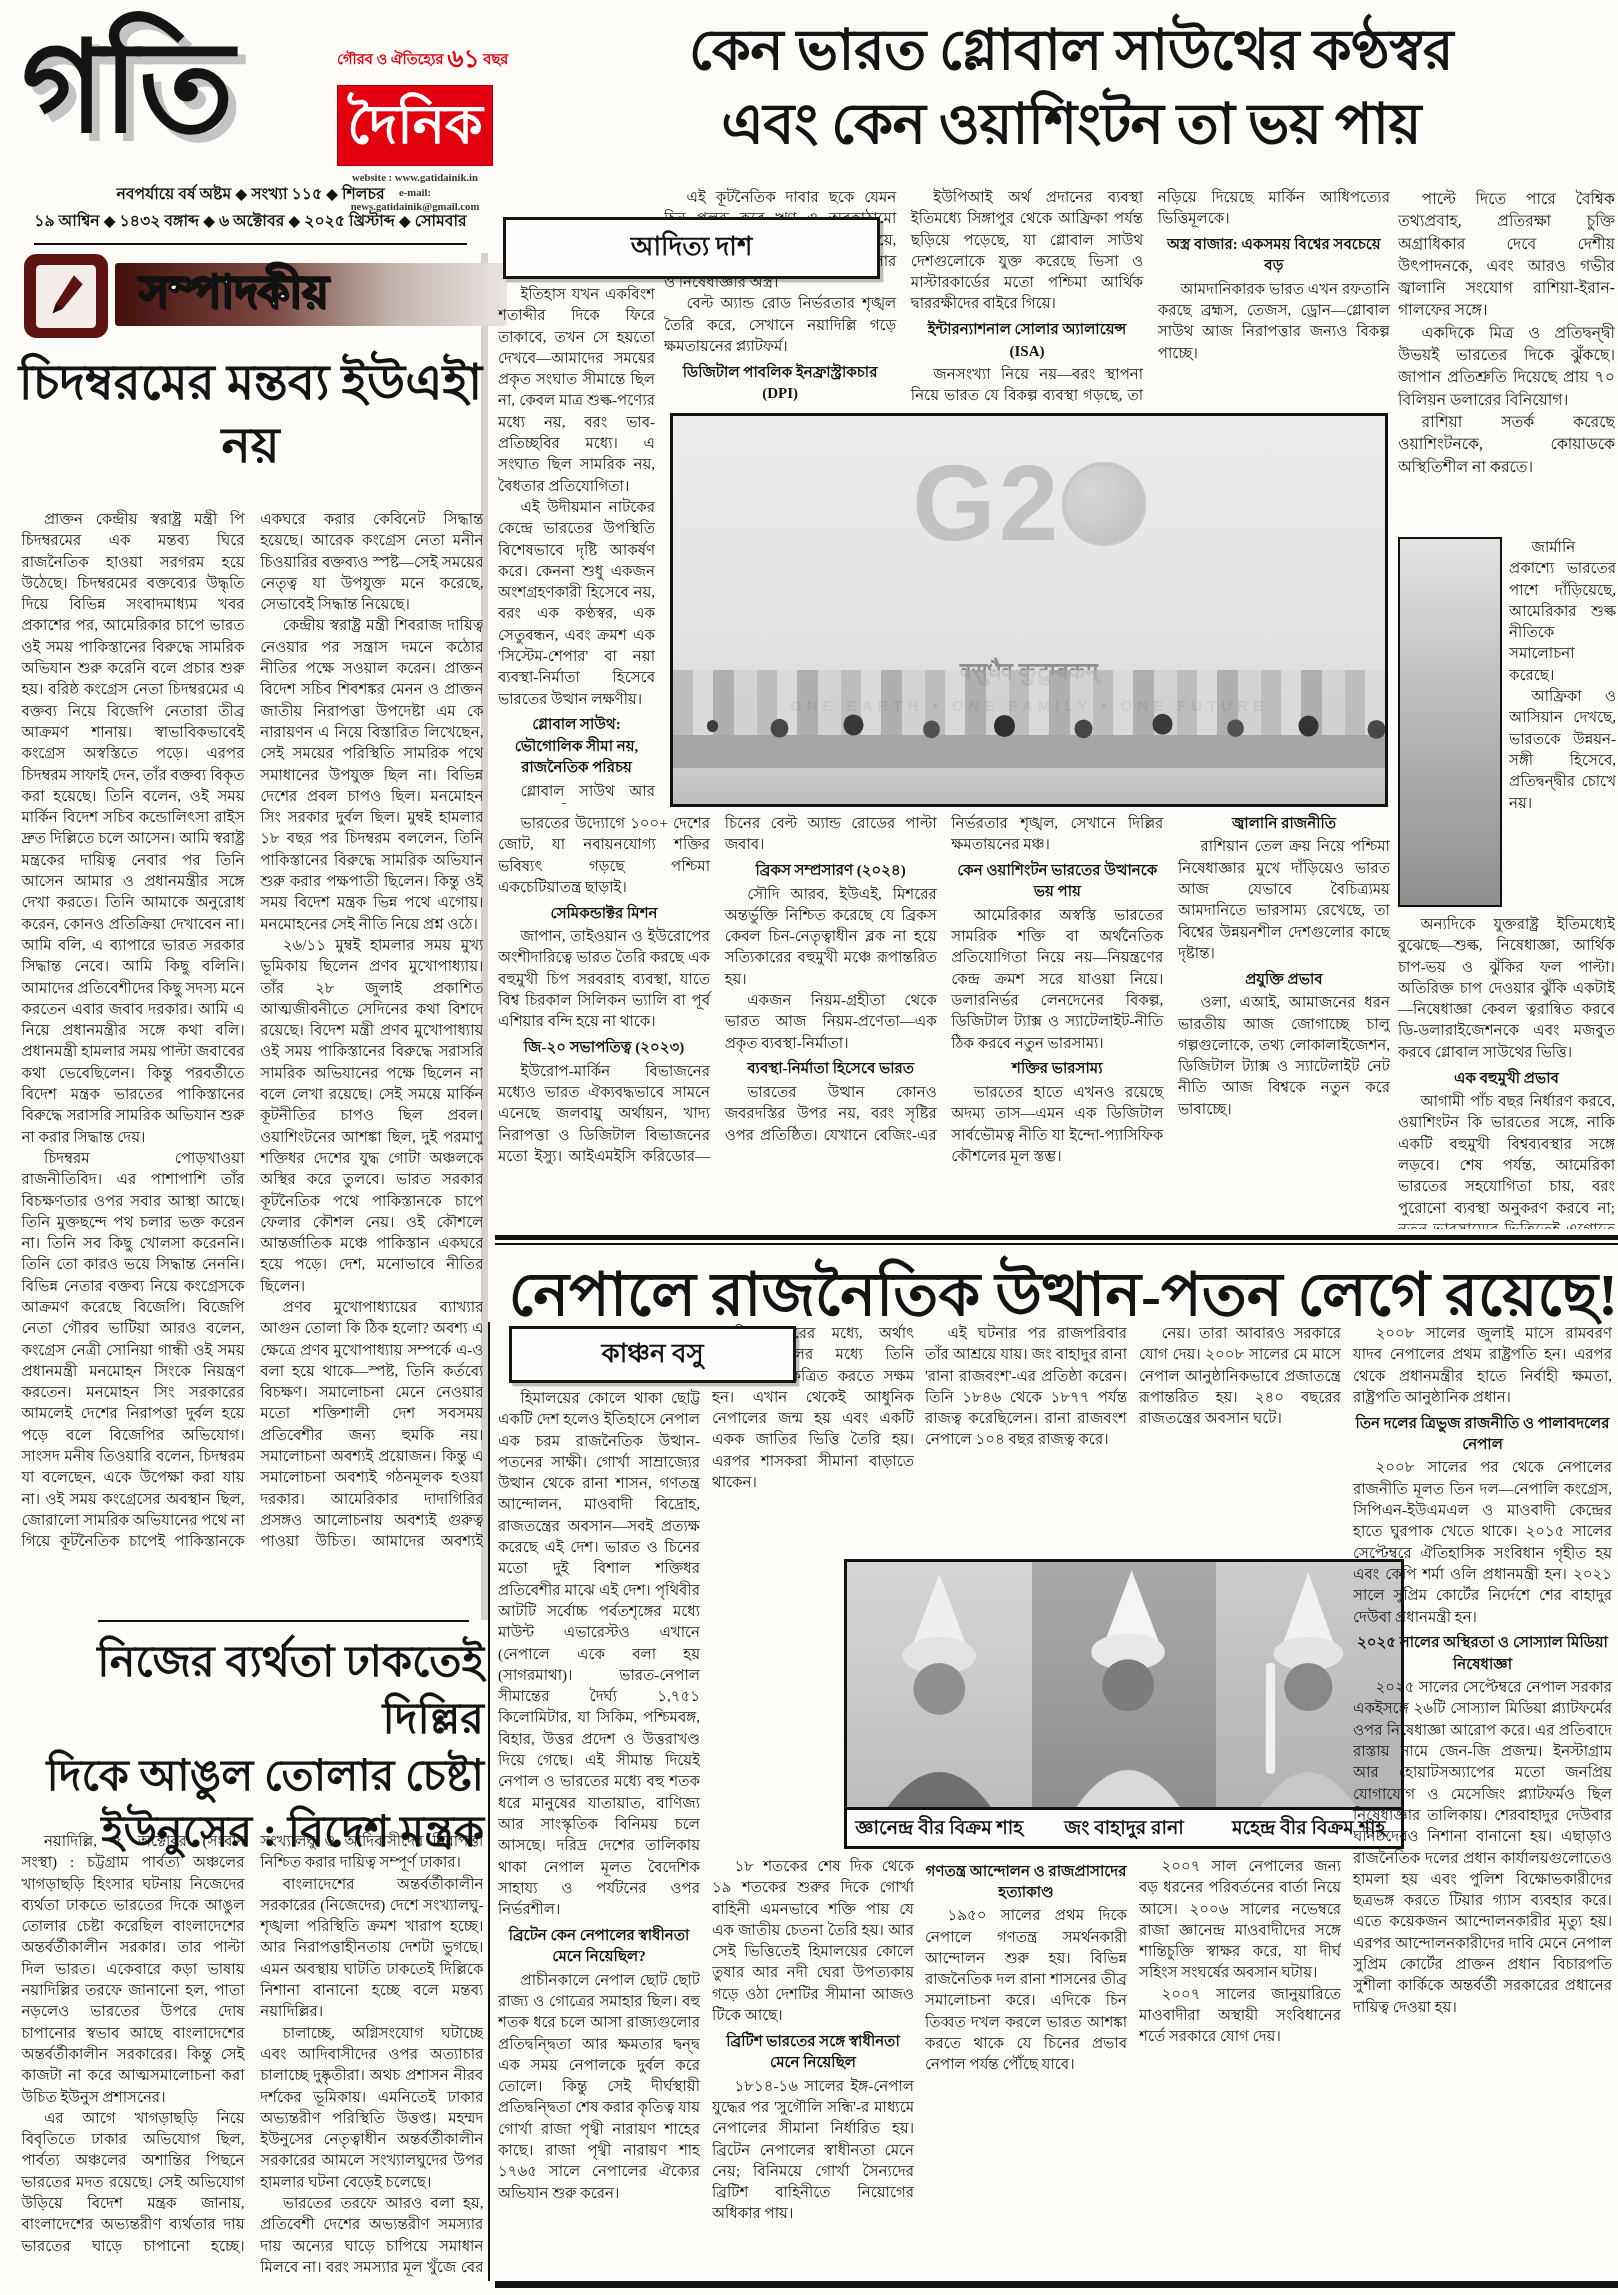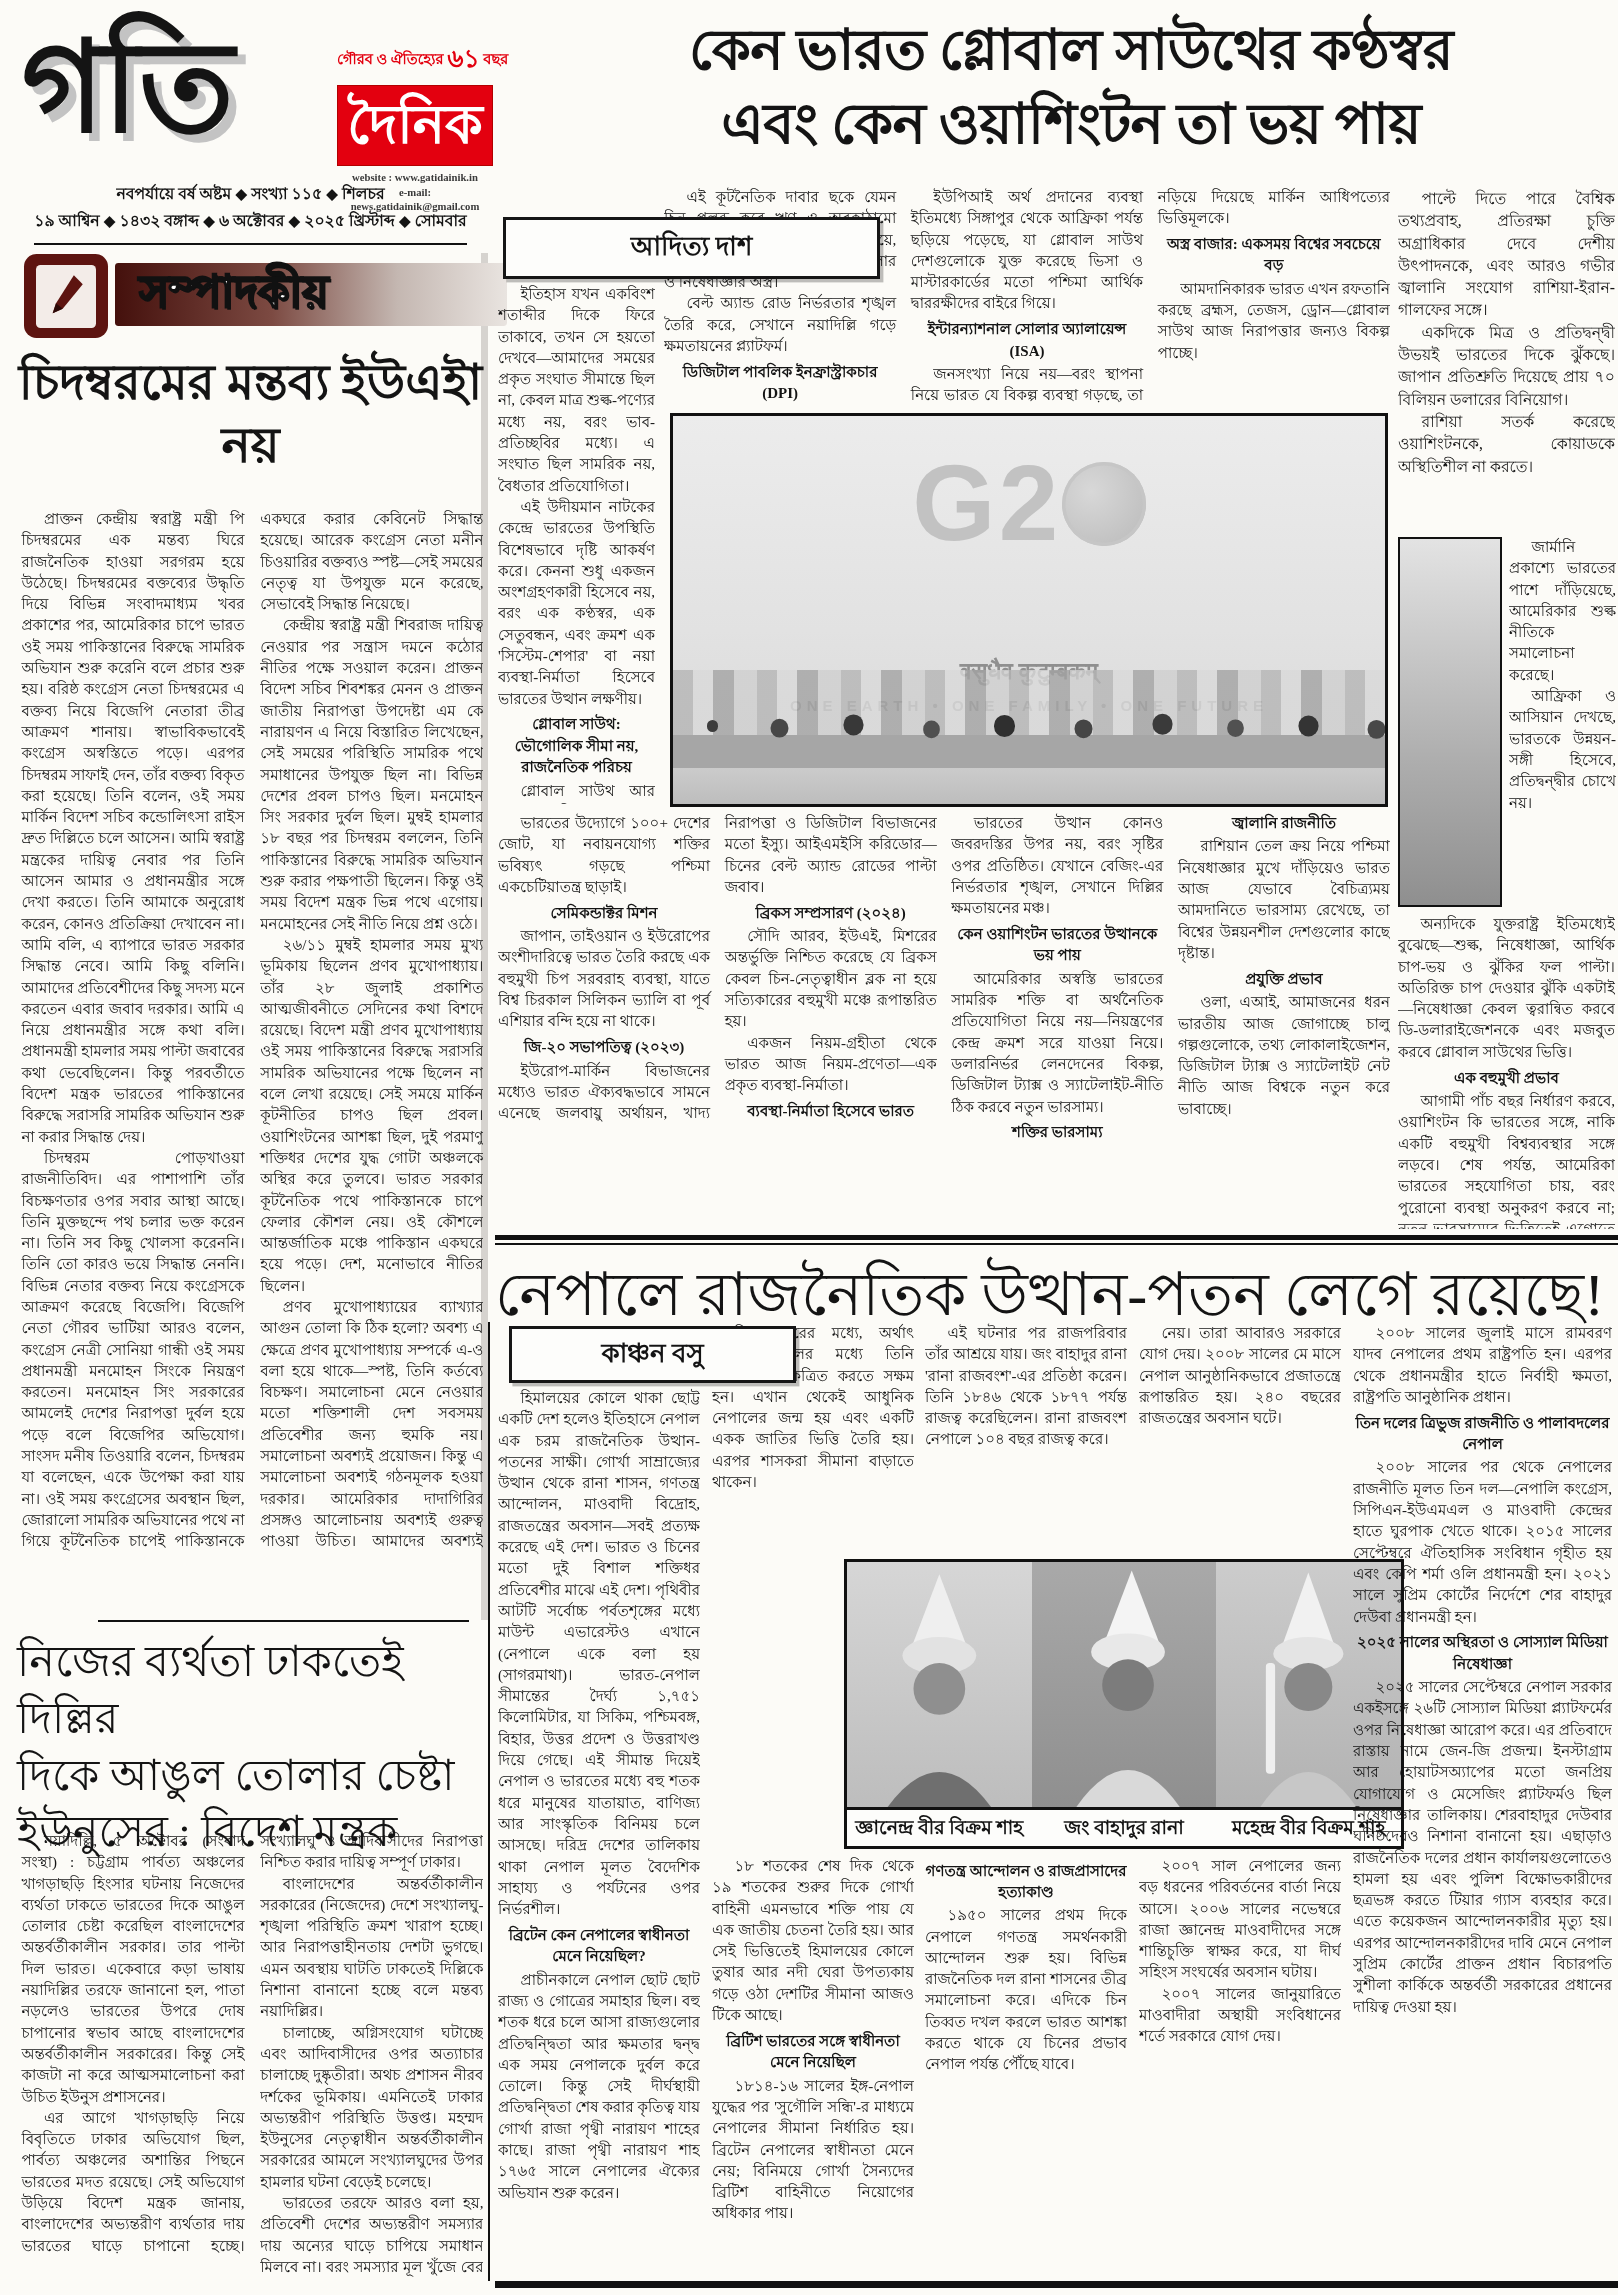--- a/index.html
+++ b/index.html
@@ -36,21 +36,21 @@
   .flow .fh{font-weight:bold;text-align:center;text-indent:0;margin:4.5px 0 2.2px 0;}
   .cols2{column-count:2;column-gap:15.7px;}
   .cols3{column-count:3;column-gap:14.6px;}
   .cols4{column-count:4;column-gap:14.6px;}
   .byline-box{border:3.4px solid #161616;background:#fdfdfb;display:flex;align-items:center;
         justify-content:center;font-size:26px;font-weight:700;
         box-shadow:3.4px 3.4px 0 rgba(0,0,0,.25);z-index:5;}
   .rule-h{background:#111;}
   .rule-v{background:#d6d3cf;}
   .rule-vb{background:#111;}
-  .sec-headline{font-weight:400;text-align:left;}
+  .sec-headline{font-weight:700;text-align:right;}
   
   .g20photo{border:3.4px solid #111;background:linear-gradient(180deg,#ececec 0%,#e2e2e2 55%,#d7d7d7 100%);
         overflow:hidden;}
   .g20logo{position:absolute;top:25px;left:0;right:0;text-align:center;color:#c2c2c2;
         font-size:107px;font-weight:800;font-family:"Liberation Sans",sans-serif;letter-spacing:3.4px;}
   .globe{display:inline-block;width:84px;height:84px;border-radius:50%;vertical-align:-5.6px;
         background:radial-gradient(circle at 35% 35%,#d8d8d8,#b9b9b9);
         box-shadow:inset 0 0 0 3.4px #c6c6c6;}
   .motto-hi{position:absolute;top:242px;left:0;right:0;text-align:center;color:#8f8f8f;
         font-size:23.6px;font-weight:bold;}
@@ -202,20 +202,21 @@
       <div class="fh">জি-২০ সভাপতিত্ব (২০২৩)</div>
       <p class="fp">ইউরোপ-মার্কিন বিভাজনের মধ্যেও ভারত ঐক্যবদ্ধভাবে সামনে এনেছে জলবায়ু অর্থায়ন, খাদ্য নিরাপত্তা ও ডিজিটাল বিভাজনের মতো ইস্যু। আইএমইসি করিডোর—চিনের বেল্ট অ্যান্ড রোডের পাল্টা জবাব।</p>
       <div class="fh">ব্রিকস সম্প্রসারণ (২০২৪)</div>
       <p class="fp">সৌদি আরব, ইউএই, মিশরের অন্তর্ভুক্তি নিশ্চিত করেছে যে ব্রিকস কেবল চিন-নেতৃত্বাধীন ব্লক না হয়ে সত্যিকারের বহুমুখী মঞ্চে রূপান্তরিত হয়।</p>
       <p class="fp">একজন নিয়ম-গ্রহীতা থেকে ভারত আজ নিয়ম-প্রণেতা—এক প্রকৃত ব্যবস্থা-নির্মাতা।</p>
       <div class="fh">ব্যবস্থা-নির্মাতা হিসেবে ভারত</div>
       <p class="fp">ভারতের উত্থান কোনও জবরদস্তির উপর নয়, বরং সৃষ্টির ওপর প্রতিষ্ঠিত। যেখানে বেজিং-এর নির্ভরতার শৃঙ্খল, সেখানে দিল্লির ক্ষমতায়নের মঞ্চ।</p>
       <div class="fh">কেন ওয়াশিংটন ভারতের উত্থানকে ভয় পায়</div>
       <p class="fp">আমেরিকার অস্বস্তি ভারতের সামরিক শক্তি বা অর্থনৈতিক প্রতিযোগিতা নিয়ে নয়—নিয়ন্ত্রণের কেন্দ্র ক্রমশ সরে যাওয়া নিয়ে। ডলারনির্ভর লেনদেনের বিকল্প, ডিজিটাল ট্যাক্স ও স্যাটেলাইট-নীতি ঠিক করবে নতুন ভারসাম্য।</p>
       <div class="fh">শক্তির ভারসাম্য</div>
+      <p class="fp">ভারতের হাতে এখনও রয়েছে অদম্য তাস—এমন এক ডিজিটাল সার্বভৌমত্ব নীতি যা ইন্দো-প্যাসিফিক কৌশলের মূল স্তম্ভ।</p>
       <div class="fh">জ্বালানি রাজনীতি</div>
       <p class="fp">রাশিয়ান তেল ক্রয় নিয়ে পশ্চিমা নিষেধাজ্ঞার মুখে দাঁড়িয়েও ভারত আজ যেভাবে বৈচিত্র্যময় আমদানিতে ভারসাম্য রেখেছে, তা বিশ্বের উন্নয়নশীল দেশগুলোর কাছে দৃষ্টান্ত।</p>
       <div class="fh">প্রযুক্তি প্রভাব</div>
       <p class="fp">ওলা, এআই, আমাজনের ধরন ভারতীয় আজ জোগাচ্ছে চালু গল্পগুলোকে, তথ্য লোকালাইজেশন, ডিজিটাল ট্যাক্স ও স্যাটেলাইট নেট নীতি আজ বিশ্বকে নতুন করে ভাবাচ্ছে।</p>
     </div>
 
   <div class="abs rule-h" style="left:495px;top:1235px;width:1123px;height:4.5px;"></div>
   <div class="abs rule-h" style="left:495px;top:1243px;width:1123px;height:1.7px;"></div>
 
   <div class="abs sec-headline" style="left:495px;top:1248px;width:1123px;font-size:60px;">নেপালে রাজনৈতিক উত্থান-পতন লেগে রয়েছে!</div>

